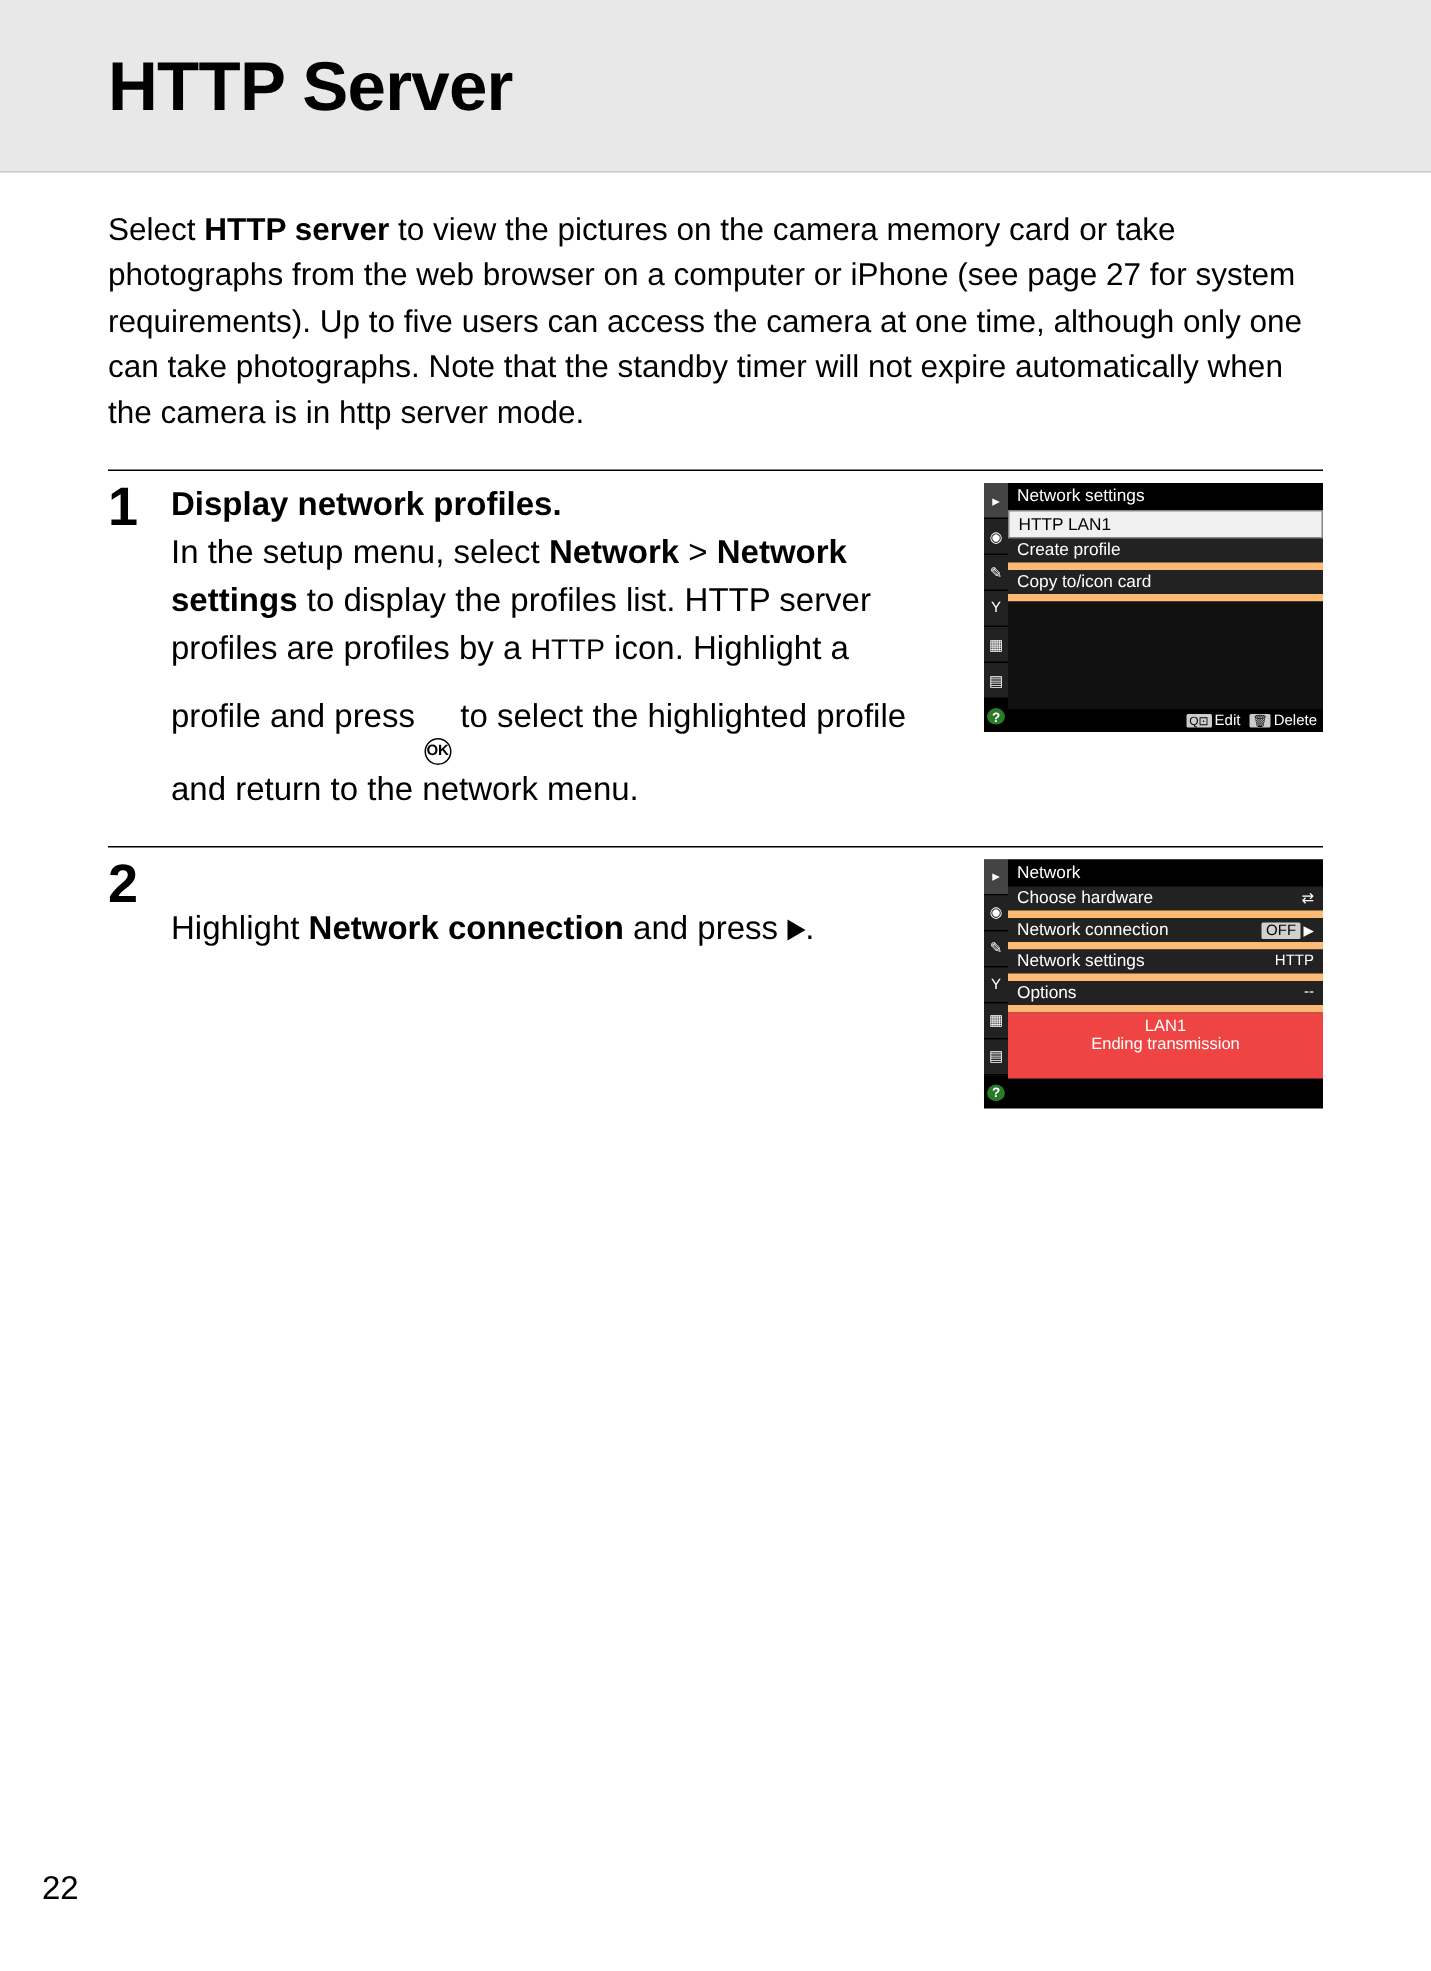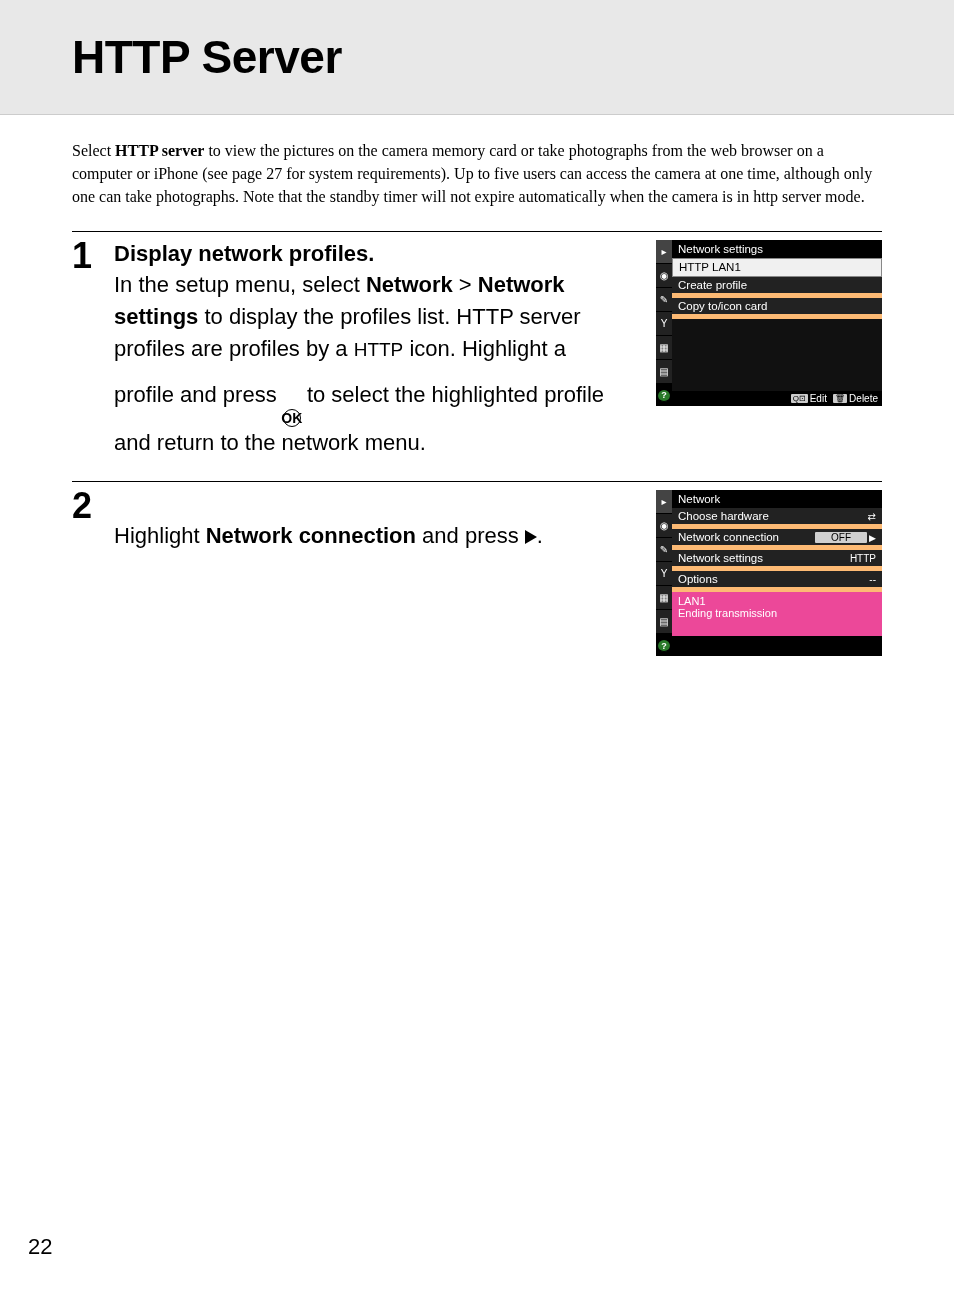--- a/index.html
+++ b/index.html
@@ -18,23 +18,23 @@
   .page-title {
     font-size: 46px;
     font-weight: bold;
     font-family: 'Helvetica Neue', Arial, sans-serif;
     letter-spacing: -0.5px;
   }
   .content {
     padding: 24px 72px 0 72px;
   }
   .intro {
-    font-size: 16px;
+    font-size: 21px;
     line-height: 1.45;
-    font-family: Liberation Serif, serif;
+    font-family: Liberation Sans, sans-serif;
   }
   .step-block {
     border-top: 1px solid #000;
     margin-top: 22px;
     padding-top: 6px;
     display: flex;
     align-items: flex-start;
     gap: 18px;
   }
   .step-num {
@@ -115,28 +115,29 @@
     color: #000;
     border: 1px solid #888;
     align-items: center;
   }
   .cm-val {
     font-size: 10px;
   }
   .cm-val.box {
     background: #d0d0d0;
     color: #000;
-    padding: 0 16px;
+    padding: 0 3px;
     border-radius: 1px;
   }
   .cm-status {
-    background: #ec4899;
+    background: #ef4444;
     padding: 3px 6px 6px 6px;
     font-size: 11px;
     min-height: 44px;
+    text-align: center;
   }
   .cm-footer {
     background: #000;
     text-align: right;
     padding: 2px 4px;
     font-size: 10px;
     display: flex;
     justify-content: flex-end;
     gap: 6px;
   }
@@ -155,30 +156,30 @@
   }
   .inline-icon {
     display: inline-flex;
     vertical-align: middle;
   }
   .ok-circle {
     display: inline-flex;
     width: 18px; height: 18px;
     border: 1.5px solid #000;
     border-radius: 50%;
-    font-size: 14px;
+    font-size: 10px;
     font-weight: bold;
     align-items: center;
     justify-content: center;
     font-family: Arial, sans-serif;
     margin-top: 44px;
   }
   .page-num {
     position: absolute;
-    bottom: 54px;
+    bottom: 42px;
     left: 28px;
     font-size: 22px;
     font-family: 'Helvetica Neue', Arial, sans-serif;
   }
   .tri-right {
     display: inline-block;
     width: 0; height: 0;
     border-top: 7px solid transparent;
     border-bottom: 7px solid transparent;
     border-left: 12px solid #000;

